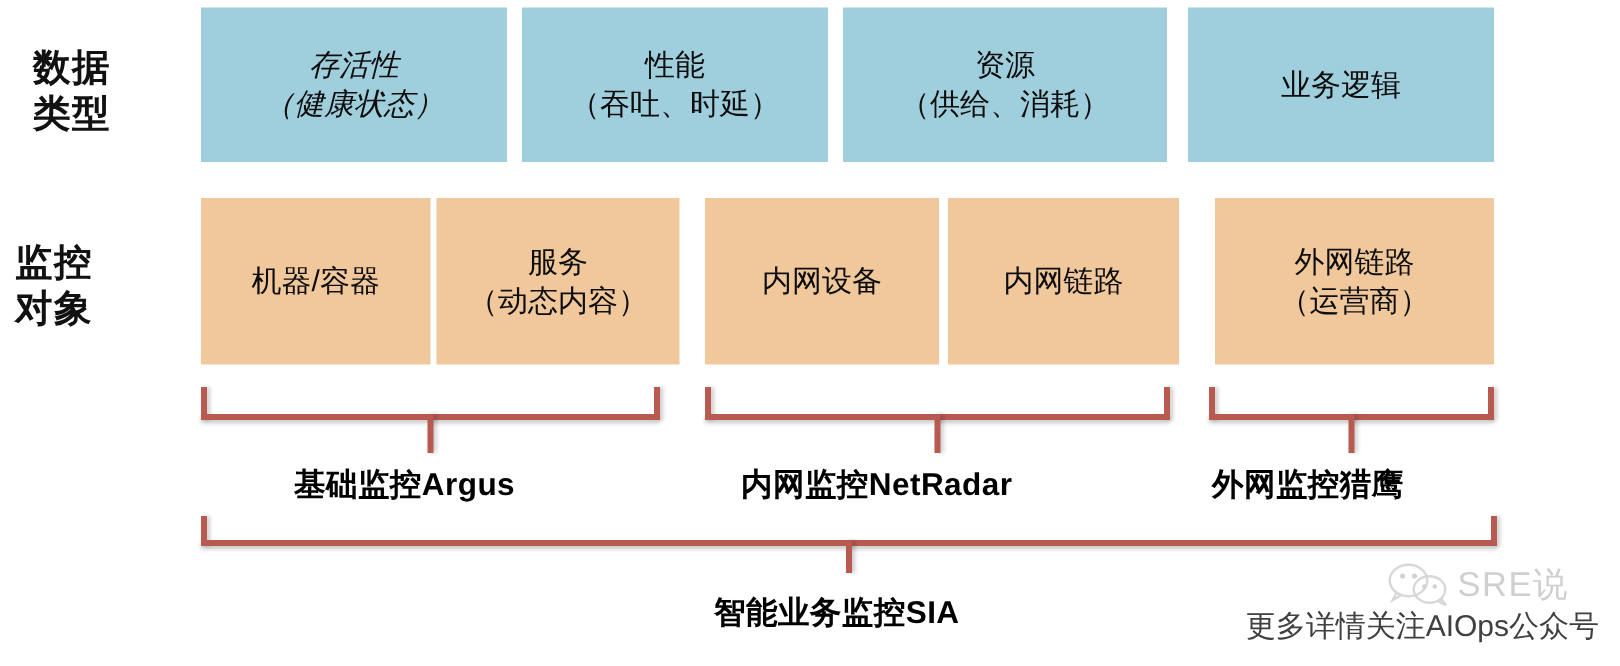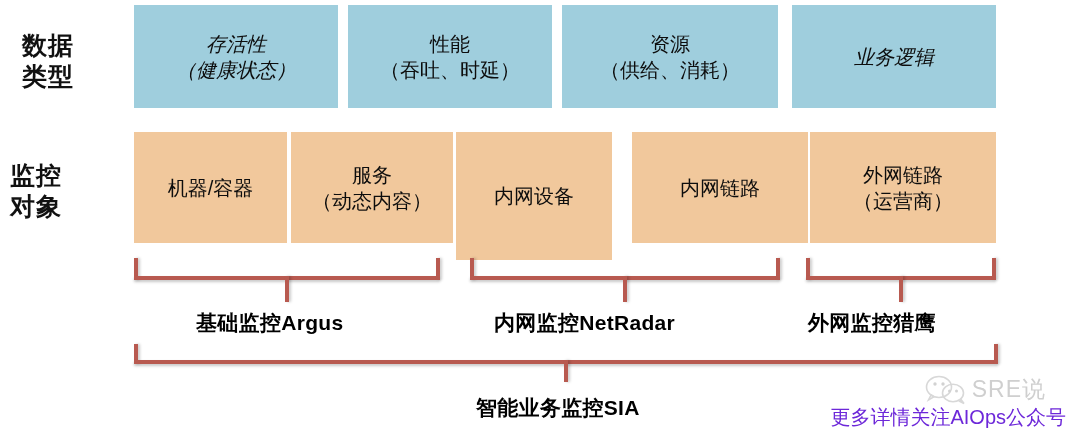--- a/index.html
+++ b/index.html
@@ -82,21 +82,21 @@
   #wm-brand {
     font-size:23px;
     color:#cfcfcf;
     font-weight:400;
     letter-spacing:1px;
   }
   #wm-caption {
     position:absolute;
     right:6px; top:30px;
     font-size:20px;
-    color:#6d28d9;
+    color:#404040;
     white-space:nowrap;
   }
 </style>
 </head>
 <body>
 
 <div id="stage">
 
   <div class="row-label" id="label-data-type">数据
 类型</div>
@@ -106,30 +106,30 @@
 
   <div class="cell blue" style="left:134px; top:5px; width:204px; height:103px;font-style:italic;">存活性
 （健康状态）</div>
 
   <div class="cell blue" style="left:348px; top:5px; width:204px; height:103px;">性能
 （吞吐、时延）</div>
 
   <div class="cell blue" style="left:562px; top:5px; width:216px; height:103px;">资源
 （供给、消耗）</div>
 
-  <div class="cell blue" style="left:792px; top:5px; width:204px; height:103px;font-style:italic;">业务逻辑</div>
+  <div class="cell blue" style="left:792px; top:5px; width:204px; height:103px;">业务逻辑</div>
 
   <div class="cell orange" style="left:134px; top:132px; width:153px; height:111px;">机器/容器</div>
 
   <div class="cell orange" style="left:291px; top:132px; width:162px; height:111px;">服务
 （动态内容）</div>
 
-  <div class="cell orange" style="left:456px; top:132px; width:156px; height:128px;">内网设备</div>
+  <div class="cell orange" style="left:470px; top:132px; width:156px; height:111px;">内网设备</div>
 
-  <div class="cell orange" style="left:632px; top:132px; width:176px; height:111px;">内网链路</div>
+  <div class="cell orange" style="left:632px; top:132px; width:154px; height:111px;">内网链路</div>
 
   <div class="cell orange" style="left:810px; top:132px; width:186px; height:111px;">外网链路
 （运营商）</div>
 
   <div class="bracket" style="left:134px; top:258px; width:308px; height:46px;">
     <div class="v" style="left:0px;   top:0px;  height:22px;"></div>
     <div class="h" style="left:0px;   top:18px; width:306px;"></div>
     <div class="v" style="left:302px; top:0px;  height:22px;"></div>
     <div class="stem" style="left:151px; top:18px; height:26px;"></div>
   </div>

